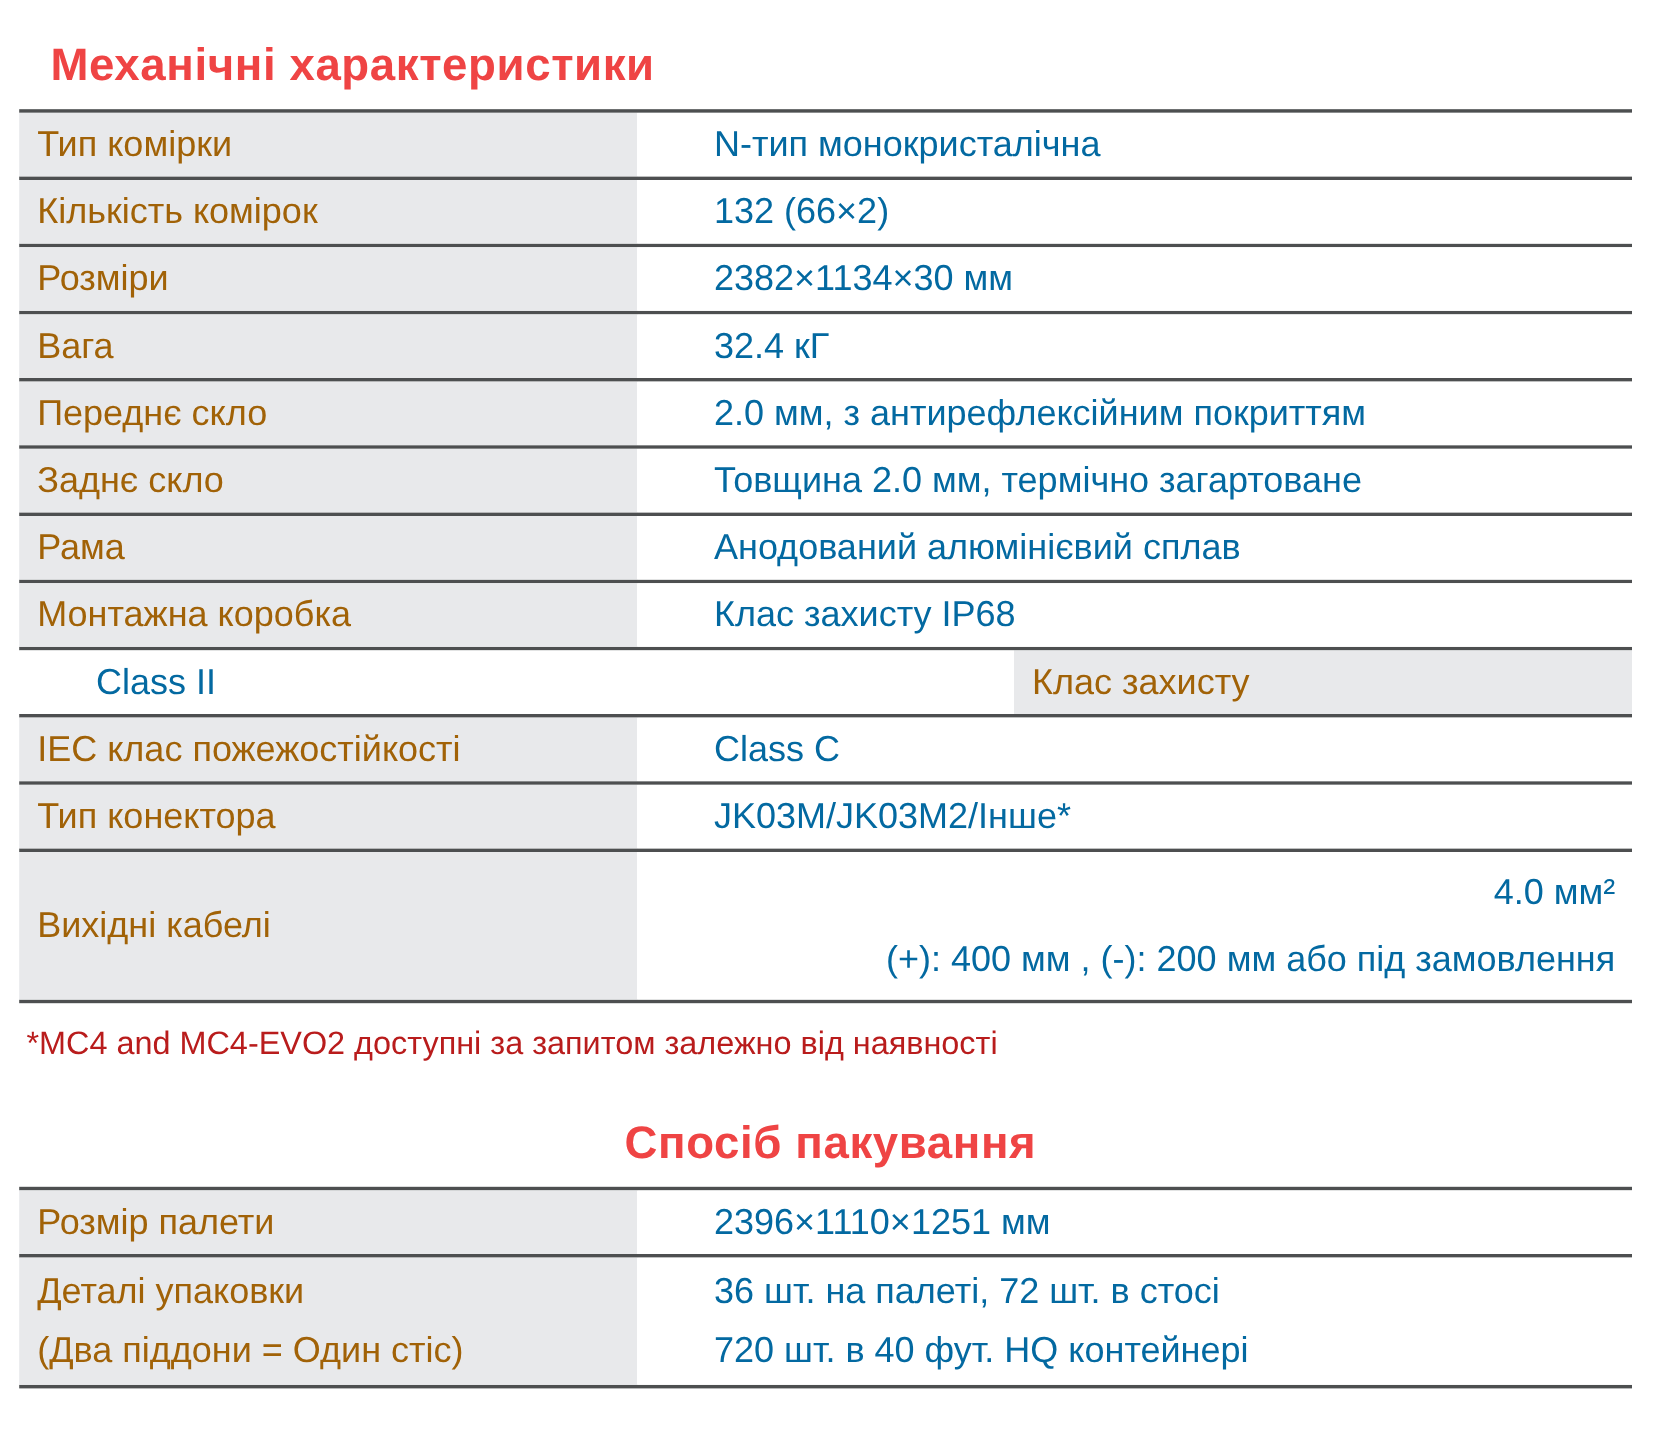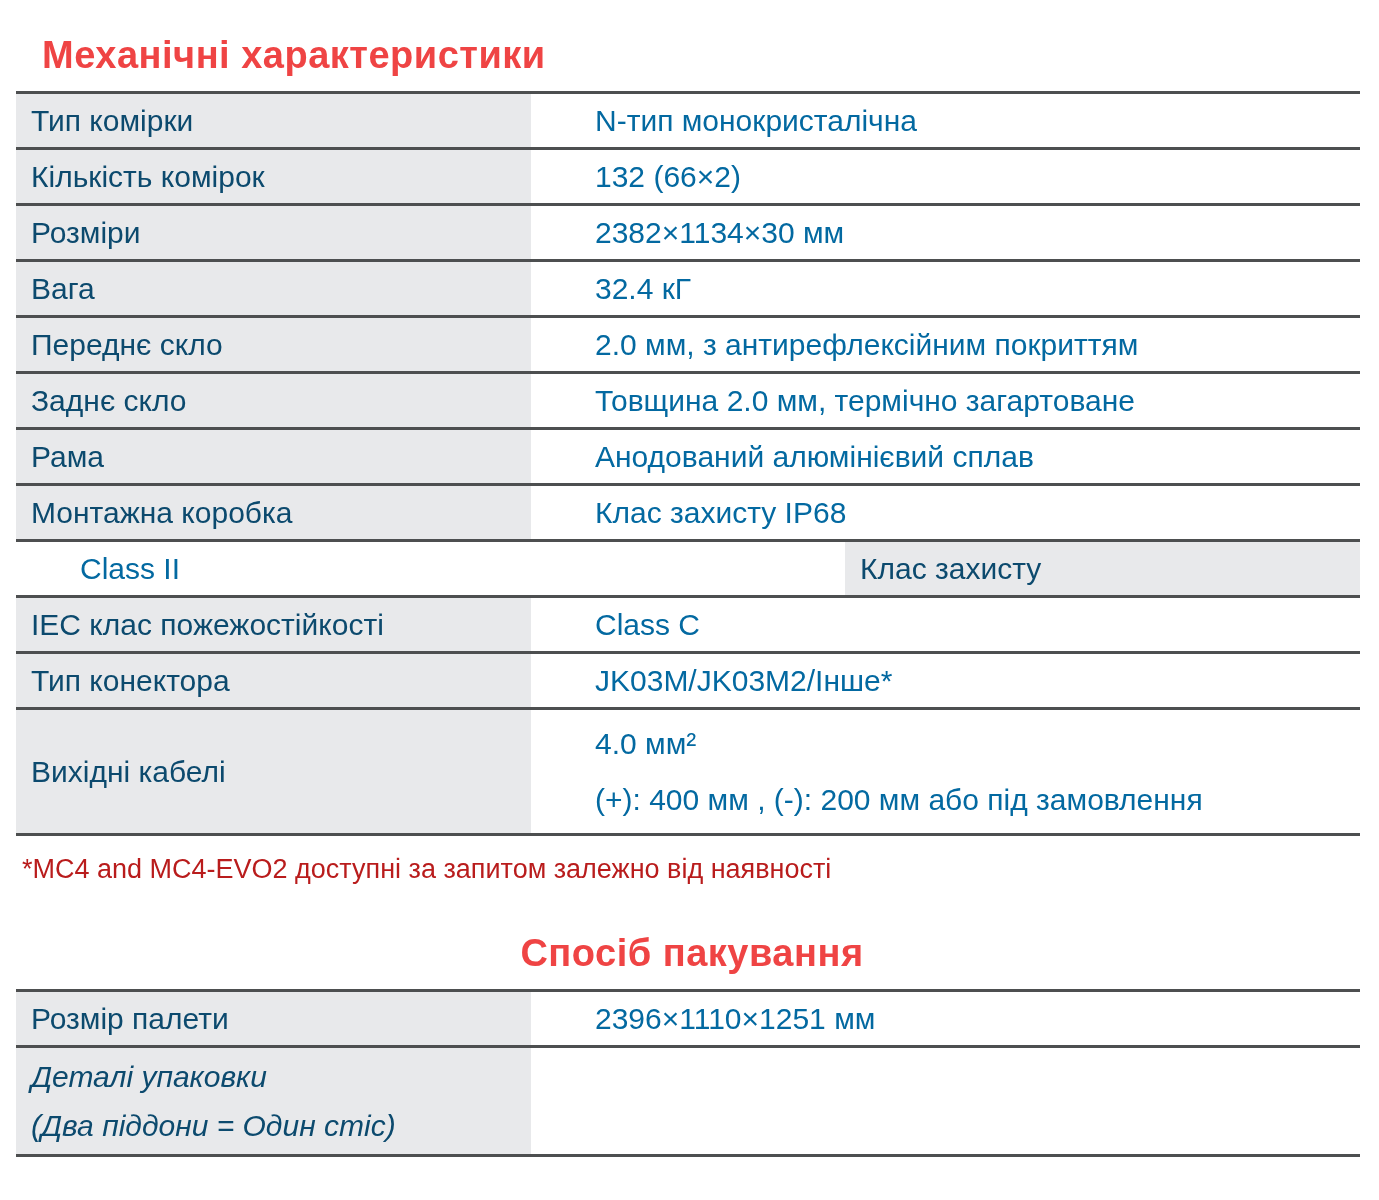--- a/index.html
+++ b/index.html
@@ -33,31 +33,31 @@
     flex-direction: column;
     justify-content: center;
     font-size: 30px;
     line-height: 33px;
   }
   .cell.label {
     width: 515px;
     flex: 0 0 515px;
     background: #e8e9eb;
     padding: 10px 14px 10px 15px;
-    color: #0c4a6e;
+    color: #a16207;
   }
   .cell.value {
     flex: 1 1 auto;
     background: #ffffff;
     padding: 10px 14px 10px 64px;
     color: #0369a1;
   }
   .cell.multi .line + .line { margin-top: 23px; }
-  .cell.value.roomy { padding-top: 17px; padding-bottom: 17px; }
-  .row.tall-2 .cell { padding-top: 12px; padding-bottom: 12px; font-style: italic; }
+  .cell.value.roomy { padding-top: 17px; padding-bottom: 17px; text-align: right; }
+  .row.tall-2 .cell { padding-top: 12px; padding-bottom: 12px; }
   .row.tall-2 .cell.multi .line + .line { margin-top: 16px; }
 
   .footnote {
     font-size: 27px;
     color: #b91c1c;
     margin: 16px 0 0 6px;
     line-height: 34px;
   }
 
   .section-gap { margin-top: 46px; text-align: center; }
@@ -130,16 +130,20 @@
   <div class="spec-table">
     <div class="row">
       <div class="cell label">Розмір палети</div>
       <div class="cell value">2396×1110×1251 мм</div>
     </div>
     <div class="row tall-2">
       <div class="cell label multi">
         <div class="line">Деталі упаковки</div>
         <div class="line">(Два піддони = Один стіс)</div>
       </div>
+      <div class="cell value multi">
+        <div class="line">36 шт. на палеті, 72 шт. в стосі</div>
+        <div class="line">720 шт. в 40 фут. HQ контейнері</div>
+      </div>
     </div>
   </div>
 
 </div>
 
 </body></html>

